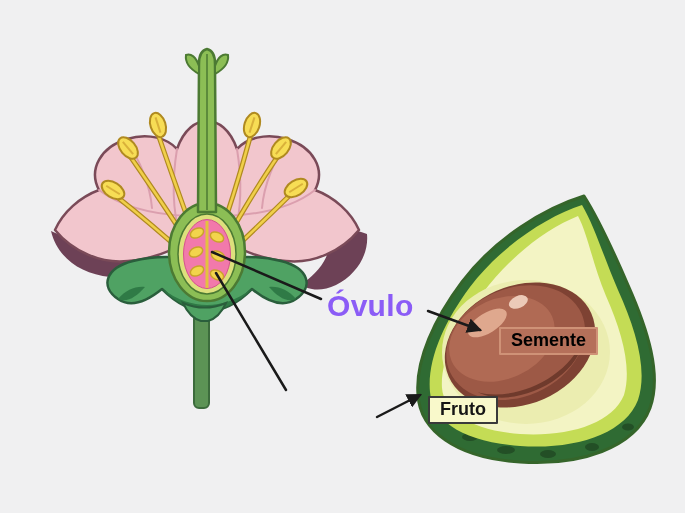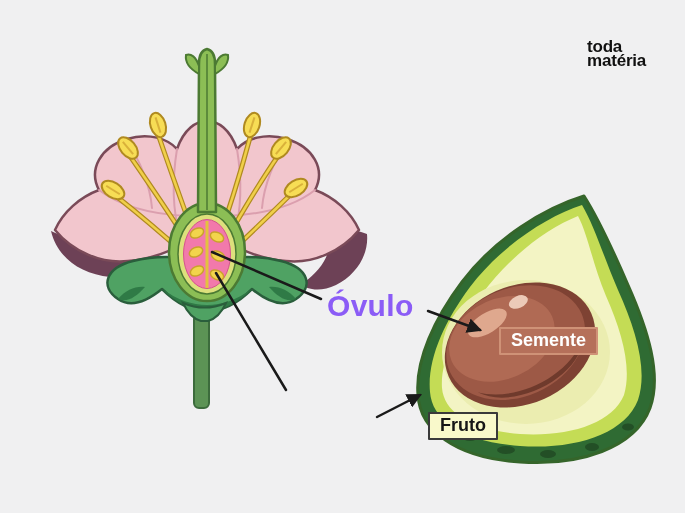--- a/index.html
+++ b/index.html
@@ -14,24 +14,24 @@
     letter-spacing:0.3px; white-space:nowrap;
   }
   .label-ovulo  { left:327px; top:289px; }
   .label-ovario { left:250px; top:387px; }
   .tag {
     position:absolute; font-size:18px; font-weight:700; white-space:nowrap;
     padding:1px 10px 2px 10px; border-radius:1px;
   }
   .tag-semente {
     left:499px; top:327px;
-    background:#b5705a; color:#ffffff; border:2px solid #cf9277;
+    background:#b5705a; color:#000000; border:2px solid #cf9277;
   }
   .tag-fruto {
-    left:428px; top:412px;
+    left:428px; top:396px;
     background:#f9f9cb; color:#161616; border:2px solid #3a3a3a;
   }
   .logo {
     position:absolute; left:587px; top:40px;
     font-size:17px; line-height:13.5px; font-weight:800;
     letter-spacing:-0.2px; color:#101010;
   }
   .logo span { display:block; }
 </style>
 </head>
@@ -193,18 +193,14 @@
     </g>
   </svg>
 
   <div class="big-label label-ovulo">Óvulo</div>
 
 
   <div class="tag tag-semente">Semente</div>
 
   <div class="tag tag-fruto">Fruto</div>
 
-  <div class="logo">
-    <span>toda</span>
-    <span>matéria</span>
-  </div>
 
 </div>
 
 </body></html>

